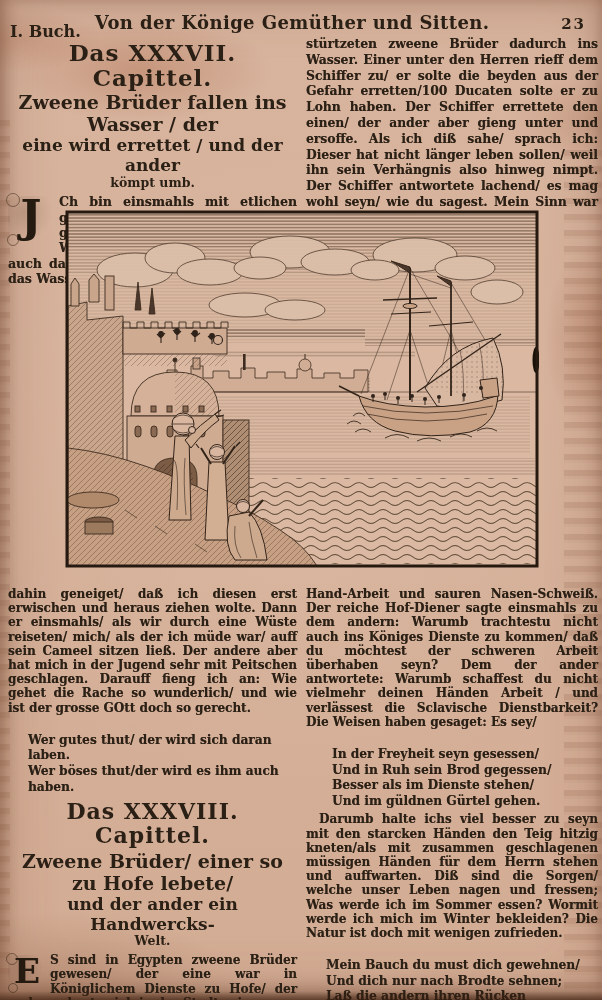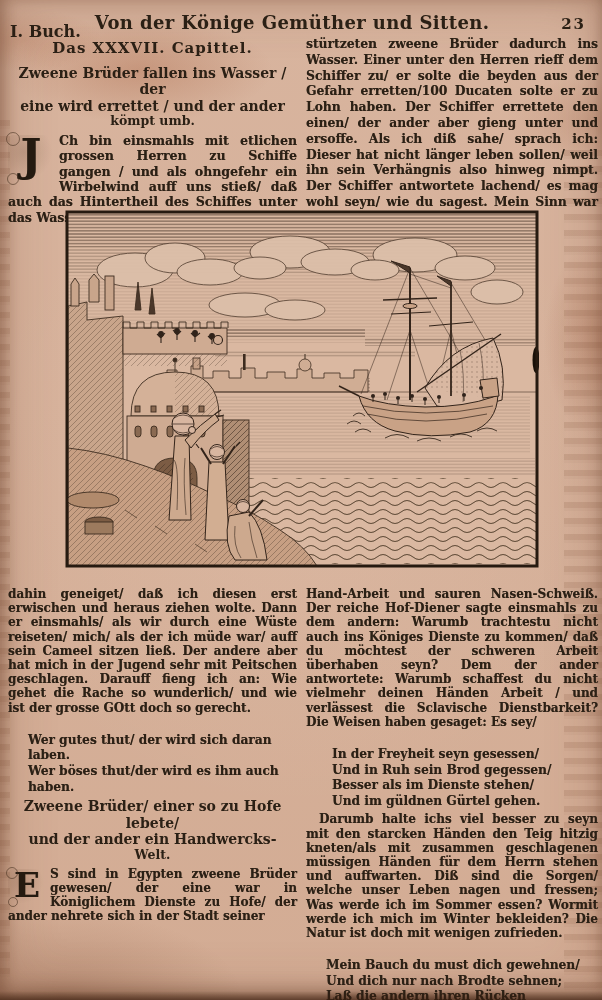--- a/index.html
+++ b/index.html
@@ -28,25 +28,25 @@
   .hdr .book{position:absolute;left:0;top:10px;font-size:16px;font-weight:bold;}
   .hdr .title{position:absolute;left:50%;transform:translateX(-52%);top:0;font-size:18px;font-weight:bold;white-space:nowrap;letter-spacing:.4px;}
   .hdr .pageno{position:absolute;right:4px;top:3px;font-size:15px;font-weight:bold;letter-spacing:2px;}
 
   .col{position:absolute;}
   .col-left-top{left:8px;top:40px;width:289px;}
   .col-right-top{left:306px;top:36px;width:292px;}
   .col-left-bot{left:8px;top:587px;width:289px;}
   .col-right-bot{left:306px;top:587px;width:292px;}
 
-  .chap{font-size:15px;font-weight:bold;text-align:center;letter-spacing:1px;margin:0 0 8px 0;line-height:1.1;}
+  .chap{font-size:23px;font-weight:bold;text-align:center;letter-spacing:1px;margin:0 0 0 0;line-height:1.1;}
   .chap38{font-size:22px;margin:4px 0 2px 0;}
   .sub{font-weight:bold;text-align:center;line-height:1.18;margin:0;}
-  .sub1{font-size:14px;}
-  .sub2{font-size:14px;}
+  .sub1{font-size:19px;}
+  .sub2{font-size:17px;}
   .sub3{font-size:12.5px;margin-bottom:4px;}
   .bp{font-size:12px;line-height:14.2px;font-weight:bold;text-align:justify;margin:0 0 3px 0;
       text-shadow:.2px .2px .3px rgba(43,32,21,.55);}
   .bp-top{font-size:12.3px;line-height:15.8px;}
   .intro{font-size:12.5px;line-height:15.4px;}
   .indent{text-indent:13px;}
   .verse{white-space:pre-line;font-weight:bold;font-size:12.2px;line-height:15.6px;
       padding-left:26px;text-align:left;margin:18px 0 3px 0;text-shadow:.2px .2px .3px rgba(43,32,21,.55);}
   .verse-tight{padding-left:20px;}
   .catchword{font-size:14px;font-weight:bold;text-align:right;padding-right:14px;margin-top:2px;}
@@ -255,20 +255,21 @@
   </g>
 
   <ellipse cx="471" cy="150" rx="3.5" ry="13" fill="#191008"></ellipse>
   <rect x="2" y="2" width="470" height="354" fill="none" stroke="#261a10" stroke-width="3"></rect>
 </svg>
 
 <div class="col col-left-bot">
   <p class="bp">dahin geneiget/ daß ich diesen erst erwischen und heraus ziehen wolte. Dann er einsmahls/ als wir durch eine Wüste reiseten/ mich/ als der ich müde war/ auff sein Cameel sitzen ließ. Der andere aber hat mich in der Jugend sehr mit Peitschen geschlagen. Darauff fieng ich an: Wie gehet die Rache so wunderlich/ und wie ist der grosse GOtt doch so gerecht.</p>
   <p class="verse verse-tight">Wer gutes thut/ der wird sich daran laben.
 Wer böses thut/der wird es ihm auch haben.</p>
+  <h2 class="chap chap38">Das XXXVIII. Capittel.</h2>
   <p class="sub sub1">Zweene Brüder/ einer so zu Hofe lebete/</p>
   <p class="sub sub2">und der ander ein Handwercks-</p>
   <p class="sub sub3">Welt.</p>
   <p class="bp"><span class="dropcap dropcap-38">E</span><span>S sind in Egypten zweene Brüder gewesen/ der eine war in Königlichem Dienste zu Hofe/ der ander nehrete sich in der Stadt seiner</span></p>
 </div>
 
 <div class="col col-right-bot">
   <p class="bp">Hand-Arbeit und sauren Nasen-Schweiß. Der reiche Hof-Diener sagte einsmahls zu dem andern: Warumb trachtestu nicht auch ins Königes Dienste zu kommen/ daß du möchtest der schweren Arbeit überhaben seyn? Dem der ander antwortete: Warumb schaffest du nicht vielmehr deinen Händen Arbeit / und verlässest die Sclavische Dienstbarkeit? Die Weisen haben gesaget: Es sey/</p>
   <p class="verse">In der Freyheit seyn gesessen/
 Und in Ruh sein Brod gegessen/

